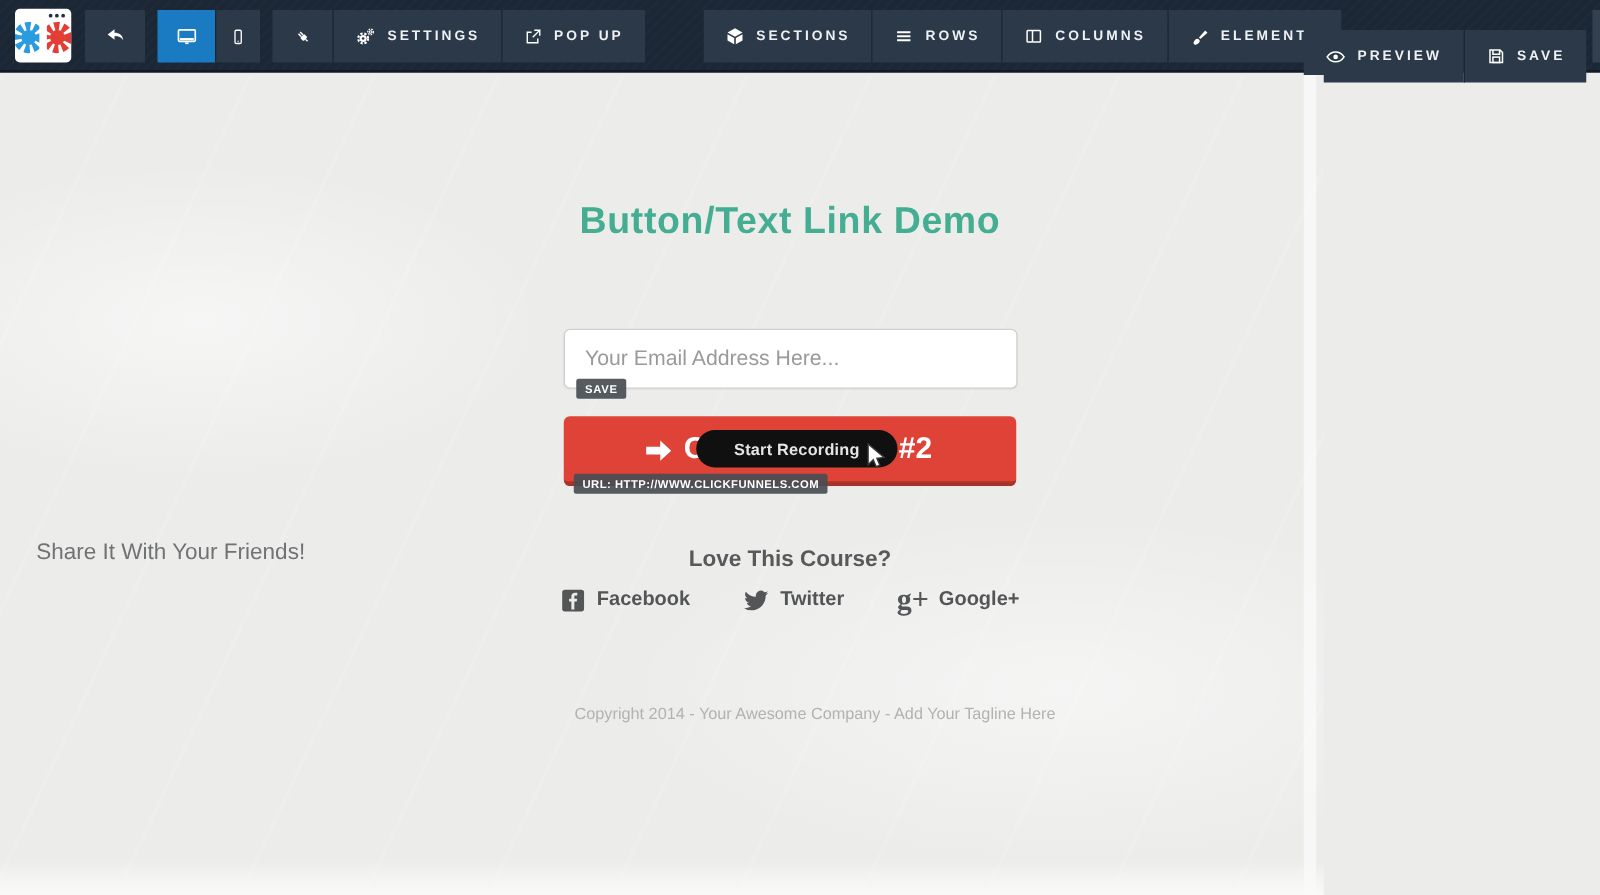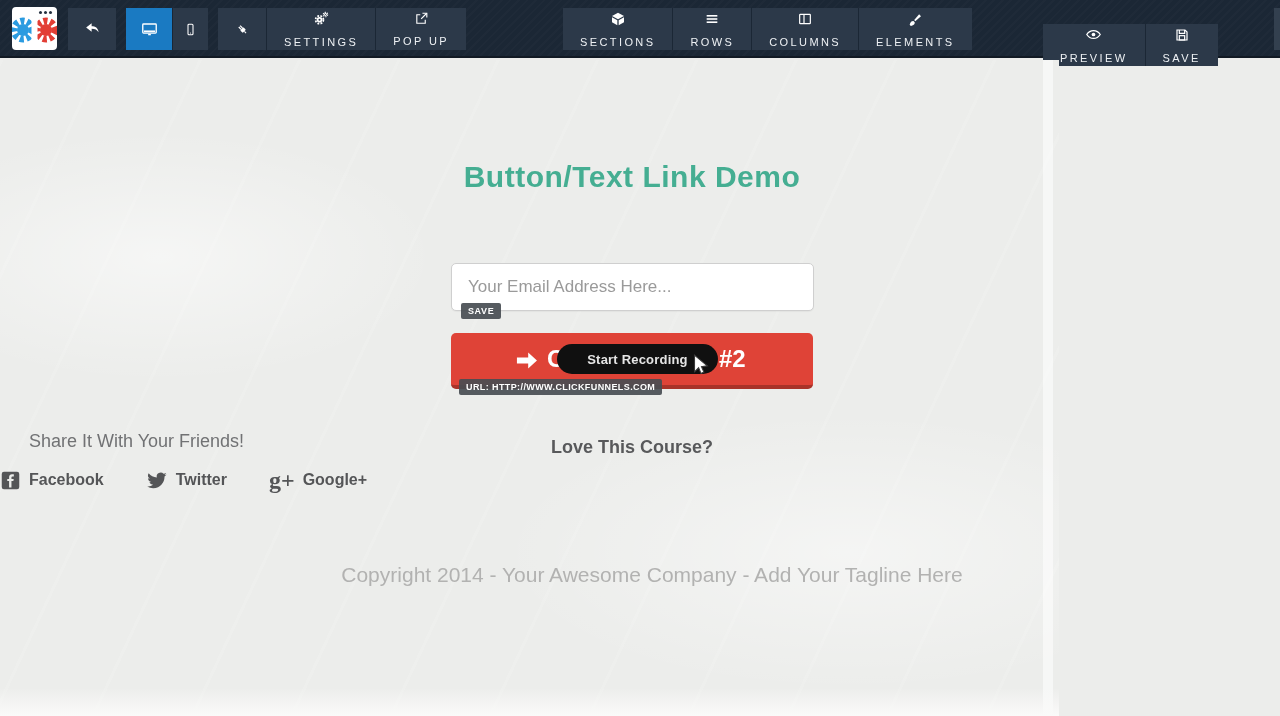--- a/index.html
+++ b/index.html
@@ -5,22 +5,22 @@
   * { margin:0; padding:0; box-sizing:border-box; }
   html,body { width:1280px; height:716px; overflow:hidden; background:#ecedeb;
               font-family:"Liberation Sans", sans-serif; }
 
   
   .toolbar { position:absolute; left:0; top:0; width:1280px; height:58px;
              background:#1b2735; border-bottom:2px solid #121a24;
              background-image:repeating-linear-gradient(135deg, rgba(255,255,255,0.015) 0 2px, transparent 2px 6px); }
   .tb-group { position:absolute; top:8px; height:42px; display:flex; }
   .tb-btn { height:42px; display:flex; align-items:center; justify-content:center; gap:9px;
-            background:#2c3949; color:#eef1f4; font-size:11px; font-weight:normal;
-            letter-spacing:2.4px; padding:0 17px; cursor:pointer; white-space:nowrap;flex-direction:column; }
+            background:#2c3949; color:#eef1f4; font-size:11px; font-weight:bold;
+            letter-spacing:2.4px; padding:0 17px; cursor:pointer; white-space:nowrap; }
   .tb-btn + .tb-btn { border-left:1px solid #1b2735; }
   .tb-btn.icon-only { padding:0; }
   .tb-btn.active { background:#1a7ac2; }
   .tb-btn svg { flex:0 0 auto; }
 
   .logo { position:absolute; left:12px; top:7px; width:45px; height:43px;
           background:#fff; border-radius:4px; overflow:hidden; }
   .logo .dots { position:absolute; top:4px; right:5px; display:flex; gap:2px; }
   .logo .dots i { width:3px; height:3px; border-radius:50%; background:#23303f; }
   .logo svg { position:absolute; left:0; top:0; }
@@ -70,28 +70,28 @@
               background:#101010; border-radius:15px; display:flex; align-items:center;
               justify-content:center; color:#e5e5e5; font-size:13px; font-weight:bold;
               letter-spacing:0.2px; z-index:4; }
   .cursor { position:absolute; left:237px; top:19px; z-index:6; }
 
   .share-heading { position:absolute; left:0; top:349px; width:100%; text-align:center;
                    font-size:18px; font-weight:bold; color:#58595b;margin-top:28px; }
   .share-sub { position:absolute; left:0; top:371px; width:100%; text-align:left;
                font-size:18px; color:#717274;margin-left:29px; }
   .social-row { position:absolute; left:0; top:409px; width:100%;
-                display:flex; justify-content:flex-start; gap:42px; }
+                display:flex; justify-content:center; gap:42px; }
   .social-link { display:flex; align-items:center; gap:8px; cursor:pointer;
                  color:#545557; font-size:16px; font-weight:bold; }
   .gplus-glyph { font-family:"Liberation Serif", serif; font-size:24px; font-weight:bold;
                  line-height:20px; color:#545557; }
 
   .footer-text { position:absolute; left:0; top:503px; width:100%; text-align:center;
-                 font-size:21px; color:#b2b2b1;padding-left:40px; }
+                 font-size:13px; color:#b2b2b1;padding-left:40px; }
 </style>
 </head>
 <body>
 
 <div class="toolbar">
 
   <div class="logo">
     <svg width="45" height="43" viewBox="0 0 45 43">
       <circle cx="11" cy="23" r="9" fill="none" stroke="#2b9be0" stroke-width="7" stroke-dasharray="4 2.6"></circle>
       <circle cx="11" cy="23" r="6" fill="#2b9be0"></circle>

